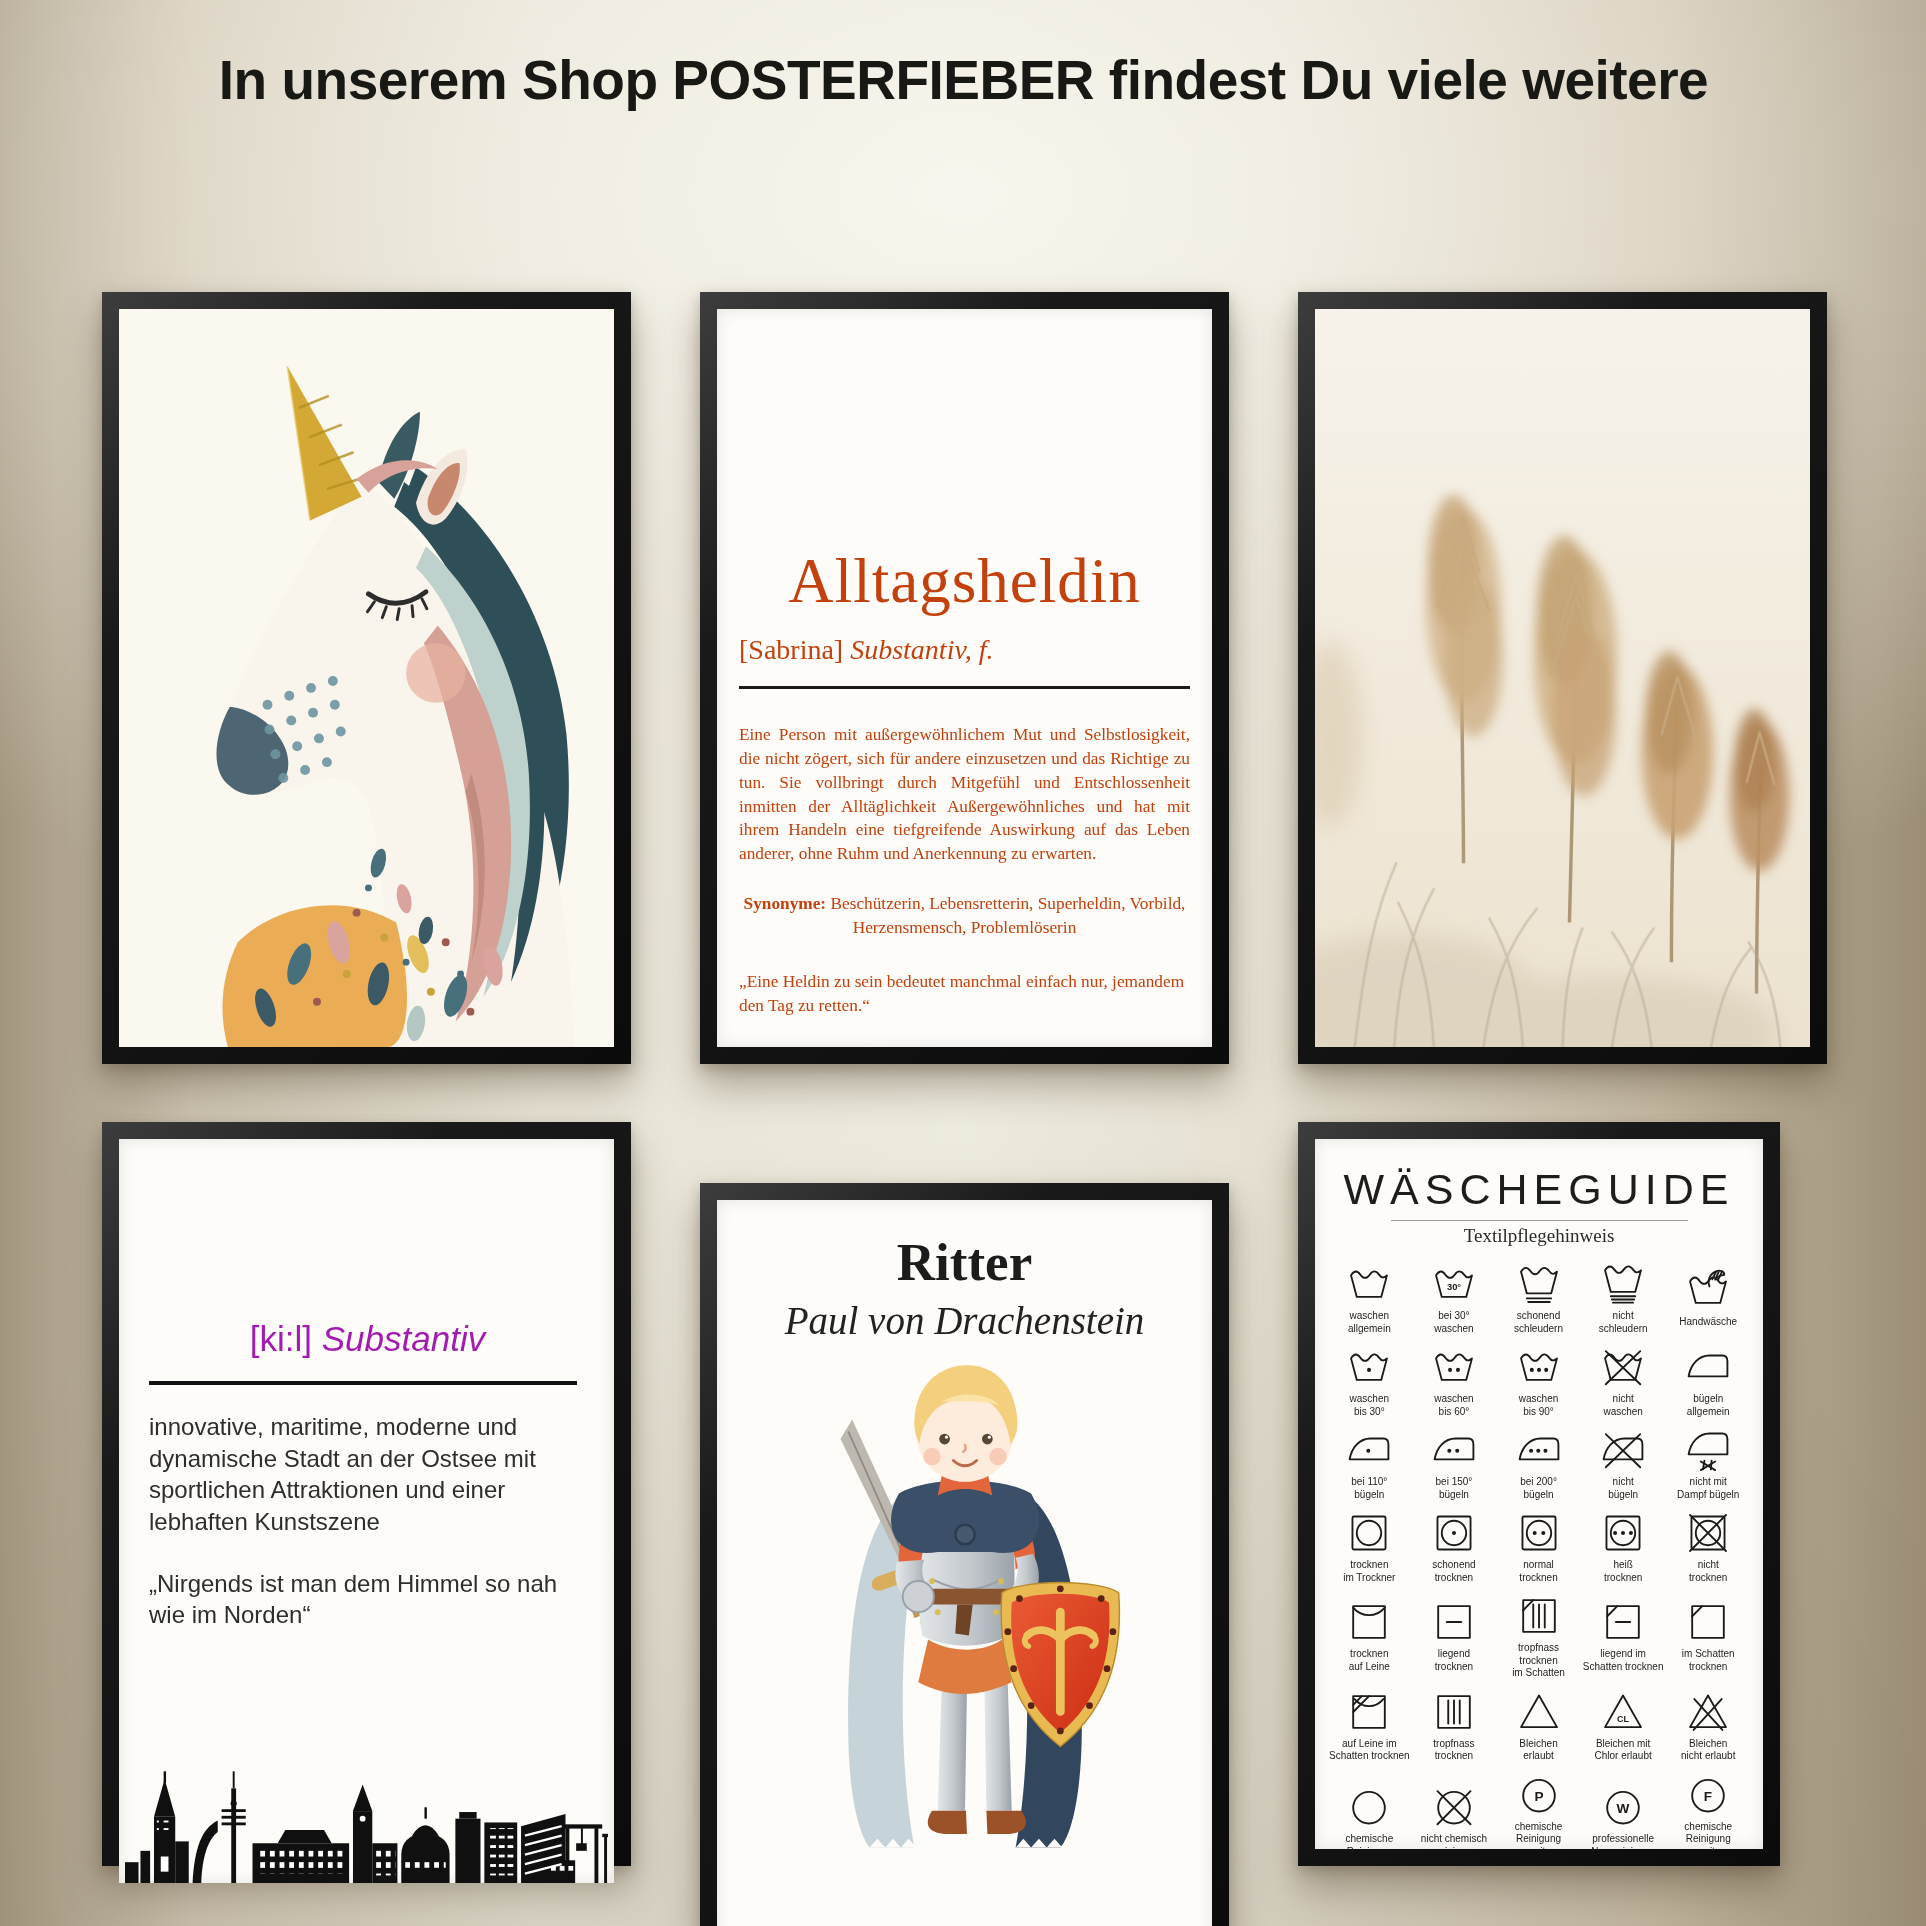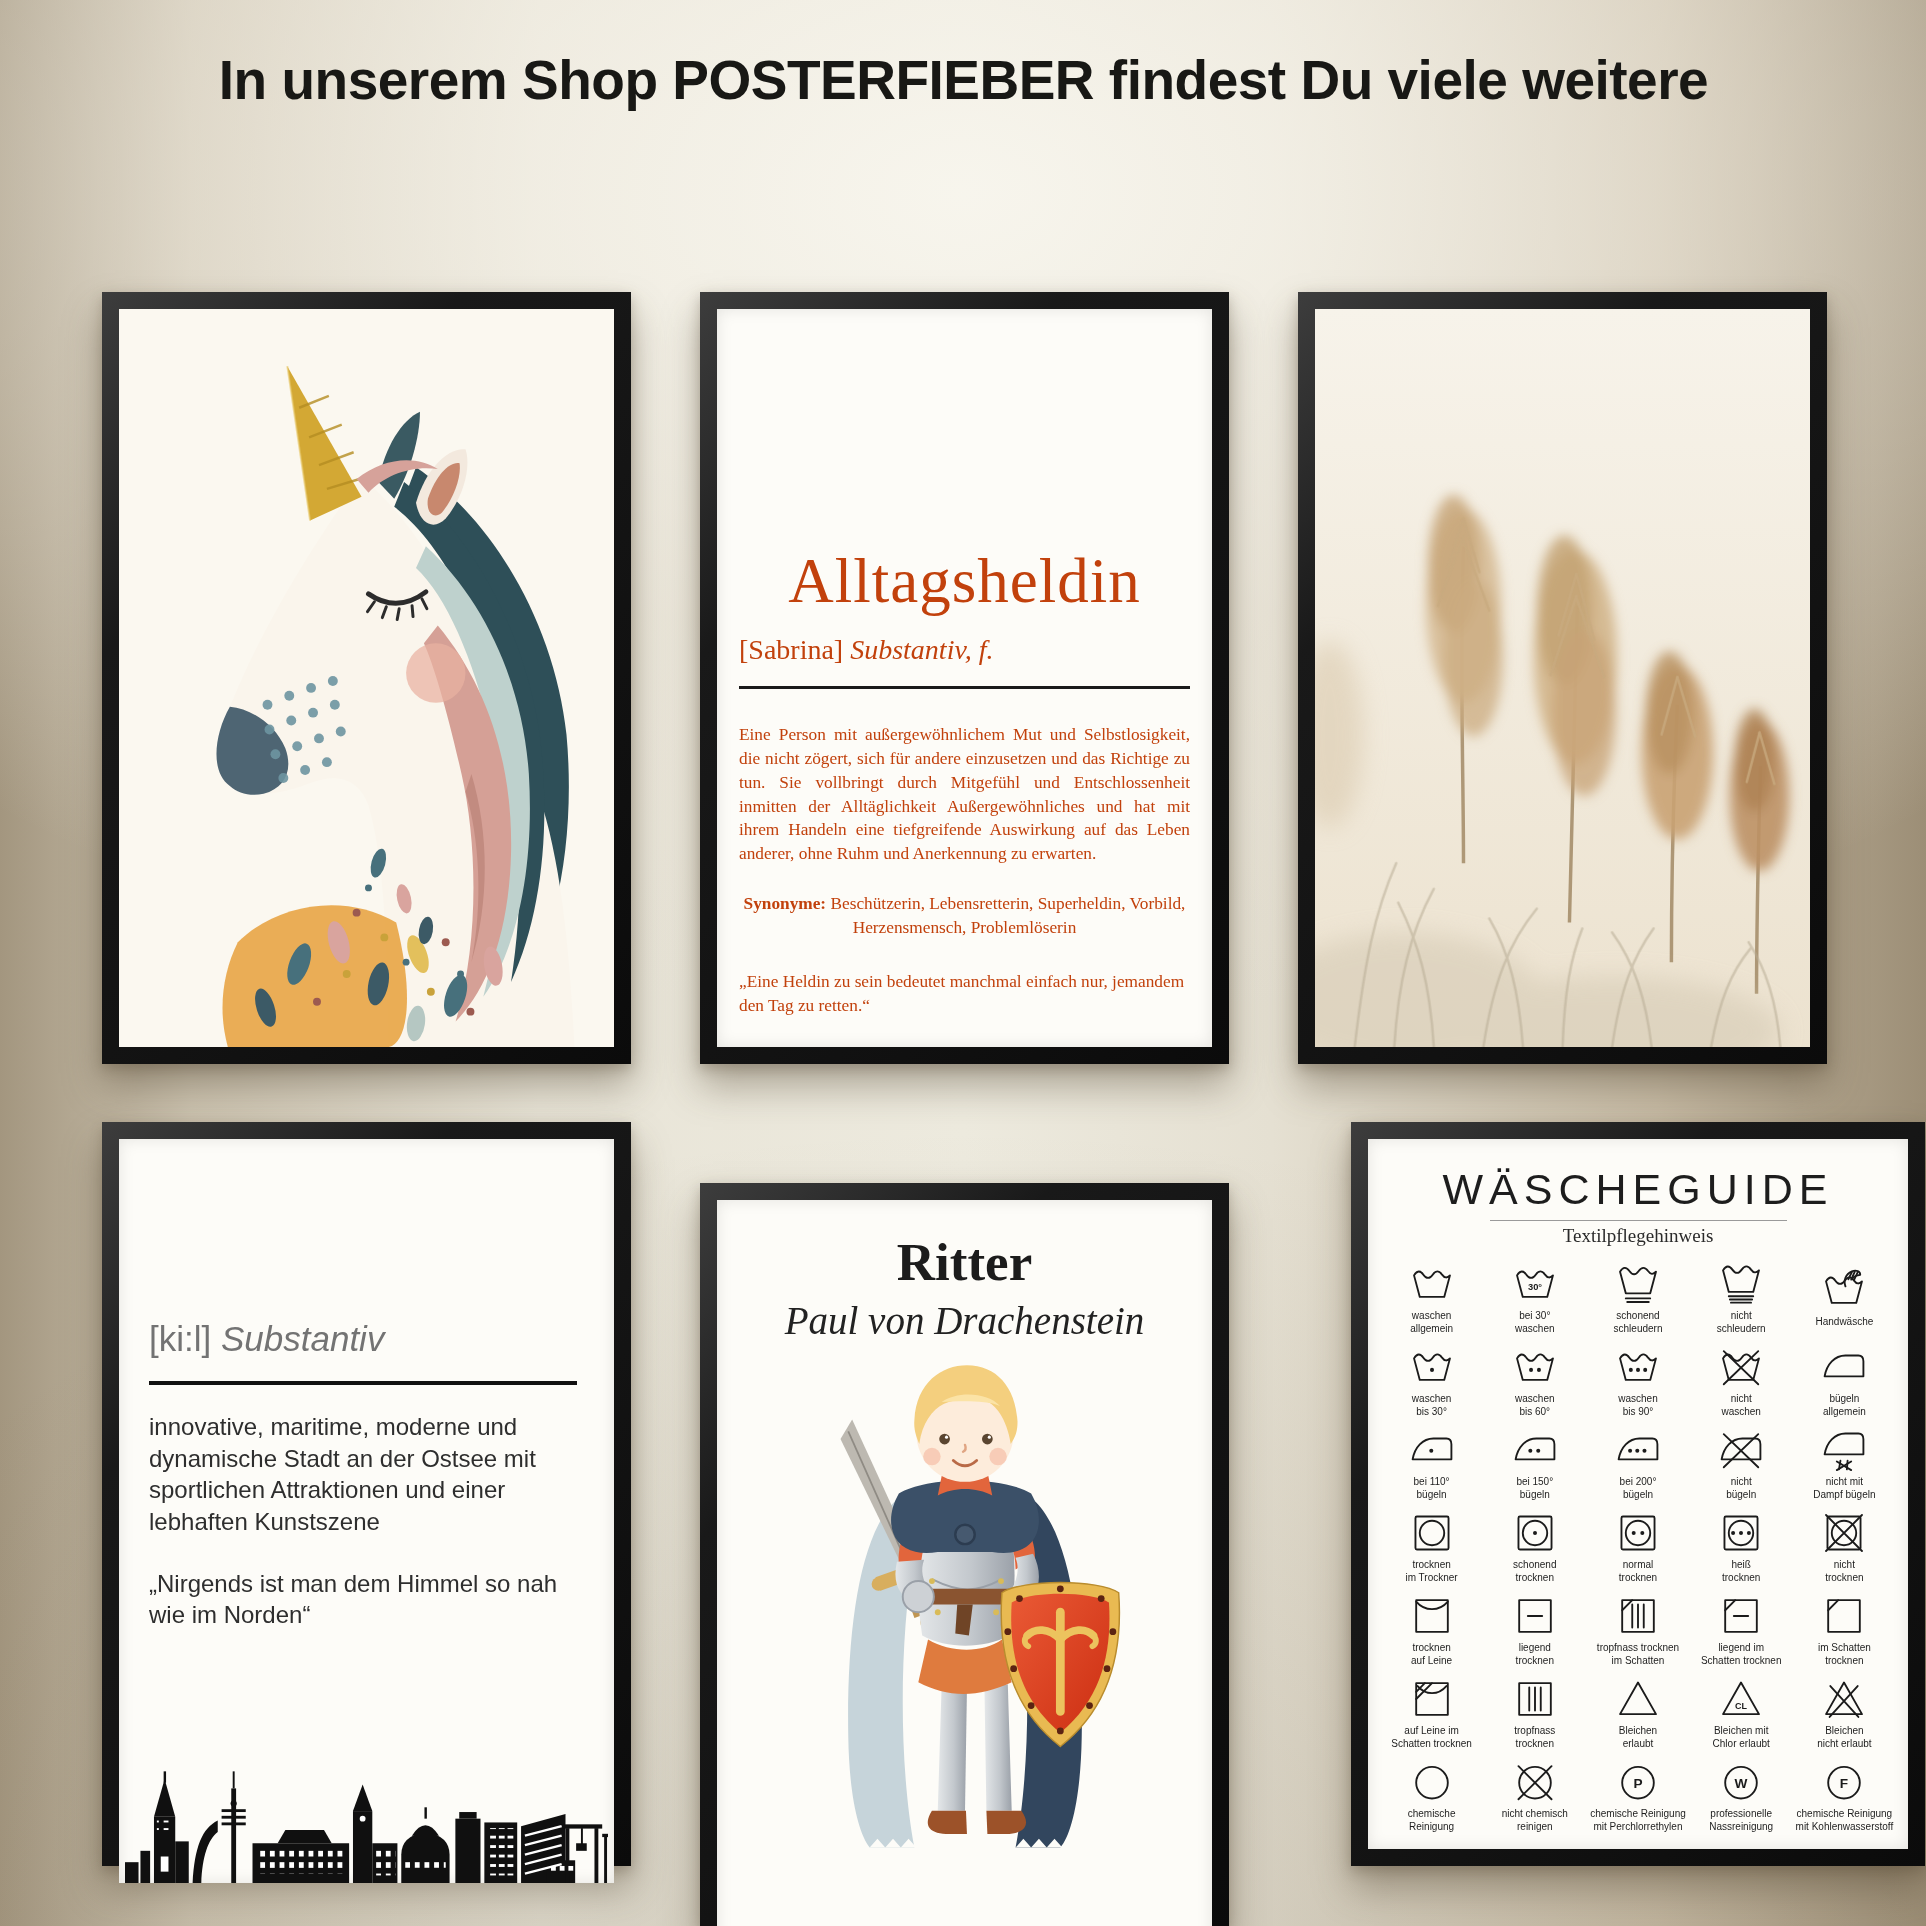--- a/index.html
+++ b/index.html
@@ -16,37 +16,37 @@
     font-weight:700; font-size:55px; line-height:1.27; color:#181815; letter-spacing:-0.5px; }
   .frame { position:absolute; background:linear-gradient(135deg,#3d3d3d 0%, #191919 28%, #0b0b0b 100%);
     box-shadow: 0 22px 36px rgba(78,64,44,.40), 0 5px 12px rgba(78,64,44,.28); }
   .frame .poster { position:absolute; inset:17px; background:#fdfcf8; overflow:hidden;
     box-shadow: inset 0 0 16px rgba(0,0,0,.10); }
   .f1 { left:102px; top:292px;  width:529px; height:772px; }
   .f2 { left:700px; top:292px;  width:529px; height:772px; }
   .f3 { left:1298px; top:292px; width:529px; height:772px; }
   .f4 { left:102px; top:1122px;  width:529px; height:744px; }
   .f5 { left:700px; top:1183px;  width:529px; height:744px; }
-  .f6 { left:1351px; top:1122px; width:574px; height:744px; }
+  .f6 { left:1298px; top:1122px; width:482px; height:744px; }
   .art svg { display:block; width:100%; height:100%; }
 
   
   .def-serif { font-family:"Liberation Serif", serif; color:#c2410c; padding:236px 22px 16px 22px; }
   .def-serif h2 { font-weight:400; font-size:63px; text-align:center; letter-spacing:1px; }
   .def-serif .sub { font-size:28px; margin-top:16px; }
   .def-serif .sub i { font-style:italic; }
   .def-serif hr { border:none; border-top:3px solid #1a1a1a; margin:20px 0 34px 0; }
   .def-serif .body { font-size:17.3px; line-height:1.38; text-align:justify; }
   .def-serif .syn { font-size:17.3px; line-height:1.38; text-align:center; margin-top:26px; }
   .def-serif .quote { font-size:17.3px; line-height:1.38; margin-top:30px; }
 
   
   .def-sans { color:#262626; padding:166px 28px 0 30px; position:relative; height:100%; }
   .def-sans h2 { font-weight:700; font-size:111px; line-height:1; letter-spacing:-3px; color:#111; }
-  .def-sans .sub { font-size:35px; margin-top:14px; color:#737373; }
+  .def-sans .sub { font-size:35px; margin-top:14px; color:#a21caf;text-align:center; }
   .def-sans .sub i { font-style:italic; }
   .def-sans hr { border:none; border-top:4px solid #111; margin:22px 0 26px 0; width:98%; }
   .def-sans .body { font-size:24px; line-height:1.32; color:#2e2e2e; max-width:455px; }
   .def-sans .quote { font-size:24px; line-height:1.32; color:#2e2e2e; margin-top:30px; max-width:436px; }
   .skyline { position:absolute; left:6px; right:6px; bottom:0; height:123px; }
   .skyline svg { width:100%; height:100%; display:block; }
 
   
   .ritter { text-align:center; padding-top:32px; height:100%; }
   .ritter h2 { font-family:"Liberation Serif", serif; font-weight:700; font-size:53px; color:#1c1c1c; }

